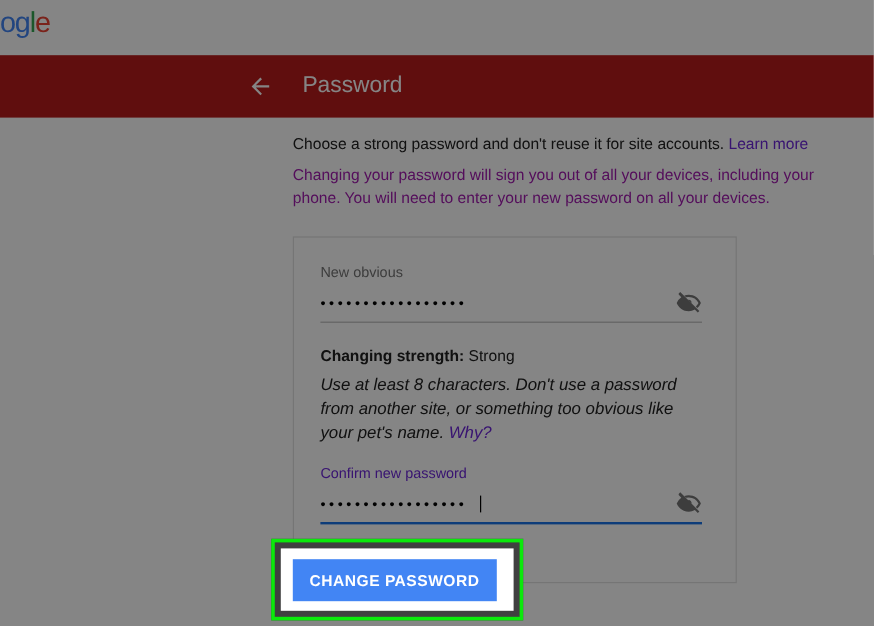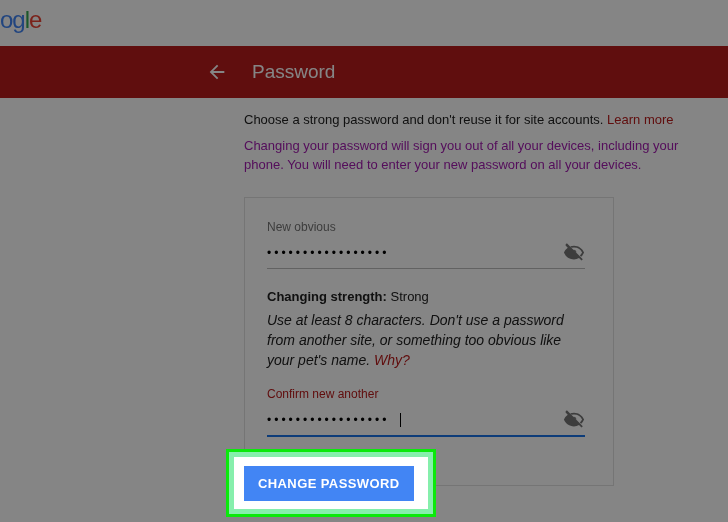--- a/index.html
+++ b/index.html
@@ -44,21 +44,21 @@
 }
 .back-arrow svg { fill: #fff; }
 .header-title { color: #fff; font-size: 19px; font-weight: 400; }
 .main {
   position: absolute;
   left: 244px;
   top: 112px;
   width: 470px;
 }
 .intro1 { color: #212121; font-size: 13px; margin-bottom: 10px; }
-.intro1 a, .hint a, .confirm-label { color: #b91c1c; text-decoration: none; cursor: pointer; }
+.intro1 a, .hint a, .confirm-label { color: #6d28d9; text-decoration: none; cursor: pointer; }
 .intro2 { color: #a21caf; font-size: 13px; line-height: 1.45; margin-bottom: 22px; }
 .card {
   border: 1px solid #e0e0e0;
   padding: 22px 28px 28px 22px;
   width: 370px;
 }
 .field-label { color: #757575; font-size: 12px; margin-bottom: 8px; }
 .field-row {
   display: flex;
   align-items: center;
@@ -83,21 +83,21 @@
 .strength { font-size: 13px; color: #212121; margin-bottom: 6px; }
 .strength b { font-weight: 700; }
 .hint { font-size: 14px; color: #212121; line-height: 1.45; margin-bottom: 16px; font-style: italic; }
 .confirm-label { font-size: 12px; margin-bottom: 8px; display: block; }
 .highlight-box {
   position: absolute;
   left: 226px;
   top: 449px;
   width: 210px;
   height: 68px;
-  background: #86efac;
+  background: #404040;
   border: 3px solid #0be90b;
   z-index: 80;
   display: flex;
   align-items: center;
   justify-content: center;
 }
 .highlight-inner {
   background: #fff;
   width: 194px;
   height: 52px;
@@ -157,21 +157,21 @@
 
     <p class="strength">
       <b>Changing strength:</b>
       <span>Strong</span>
     </p>
     <p class="hint">
       <span>Use at least 8 characters. Don't use a password from another site, or something too obvious like your pet's name.</span>
       <a>Why?</a>
     </p>
 
-    <span class="confirm-label">Confirm new another</span>
+    <span class="confirm-label">Confirm new password</span>
     <div class="field-row focused">
       <div style="flex:1;display:flex;align-items:center;">
         <input class="pw-value" style="flex: 0 1 auto; width: auto;" type="password" value="•••••••••••••••••" size="17">
           <span class="cursor-caret"></span>
       </div>
       <div class="eye-icon">
         <svg viewBox="0 0 24 24">
             <path d="M12 6a9.77 9.77 0 018.82 5.5 9.9 9.9 0 01-2.41 3.12l1.42 1.42A11.8 11.8 0 0023 11.5C21.27 7.11 17 4 12 4a11.6 11.6 0 00-4.07.74l1.57 1.57A9.6 9.6 0 0112 6zm-9.19-3.19L4.22 1.4l17.37 17.38-1.41 1.41-2.72-2.72A11.6 11.6 0 0112 19C7 19 2.73 15.89 1 11.5a11.83 11.83 0 014.17-5.2L2.81 3.81zM12 17a9.77 9.77 0 01-8.82-5.5 9.9 9.9 0 012.9-3.48l2.19 2.19A4.5 4.5 0 0012 16a4.43 4.43 0 001.8-.38l1.66 1.66A9.64 9.64 0 0112 17zm2.45-5.45l-3-3A2.5 2.5 0 0114.45 11.55z"></path>
           </svg>
       </div>

